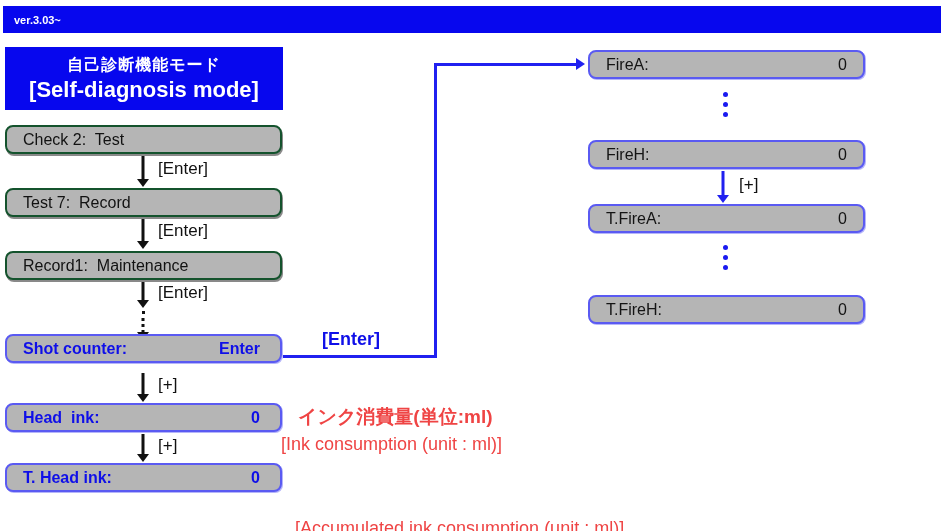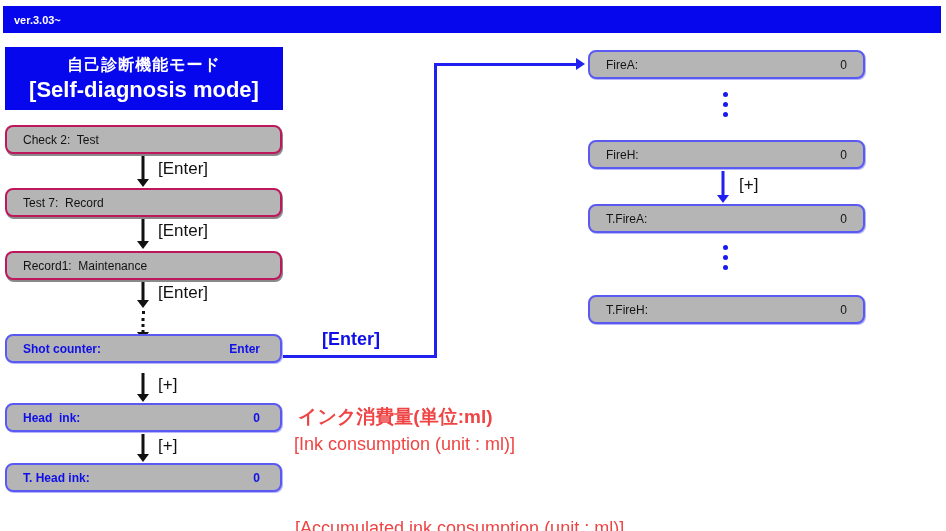--- a/index.html
+++ b/index.html
@@ -22,23 +22,23 @@
     background:#0707ee; color:#ffffff; text-align:center;
     display:flex; flex-direction:column; justify-content:center; gap:1px;
   }
   .titlebox .t-jp { font-size:16px; font-weight:bold; letter-spacing:1px; }
   .titlebox .t-en { font-size:22px; font-weight:bold; }
 
   
   .box {
     position:absolute; left:5px; width:277px; height:29px;
     background:#b5b5b5; border-radius:8px; box-sizing:border-box;
-    display:flex; align-items:center; padding:0 16px 0 16px; font-size:12px;
-  }
-  .box.dark  { border:2px solid #be185d; color:#121212; box-shadow:1px 2px 0 rgba(40,40,40,.55); }
+    display:flex; align-items:center; padding:0 16px 0 16px; font-size:16px;
+  }
+  .box.dark  { border:2px solid #14532d; color:#121212; box-shadow:1px 2px 0 rgba(40,40,40,.55); }
   .box.bluebox { border:2px solid #5a5af2; color:#0f0fe8; font-weight:bold; box-shadow:1px 1px 0 rgba(90,90,242,.45); }
   .box.rbox  { left:588px; border:2px solid #5a5af2; color:#141414; font-weight:normal; box-shadow:1px 1px 0 rgba(90,90,242,.45); }
   .box .val  { margin-left:auto; }
   .box.bluebox .val { padding-right:4px; }
 
   
   .arr { position:absolute; width:14px; }
   .arr .line {
     position:absolute; left:50%; transform:translateX(-50%);
     top:0; bottom:7px; width:3px; background:#111111;
@@ -187,16 +187,16 @@
       <i></i>
       <i></i>
     </div>
 
   <div class="box rbox" style="top:295px;">
     <span>T.FireH:</span>
     <span class="val">0</span>
   </div>
 
   <div class="ann jp" style="left:298px; top:404px;">インク消費量(単位:ml)</div>
-  <div class="ann en" style="left:294px; top:434px;">[Ink consumption (unit : ml)]</div>
+  <div class="ann en" style="left:281px; top:434px;">[Ink consumption (unit : ml)]</div>
   <div class="ann en" style="left:295px; top:518px;">[Accumulated ink consumption (unit : ml)]</div>
 
 </div>
 
 </body></html>

